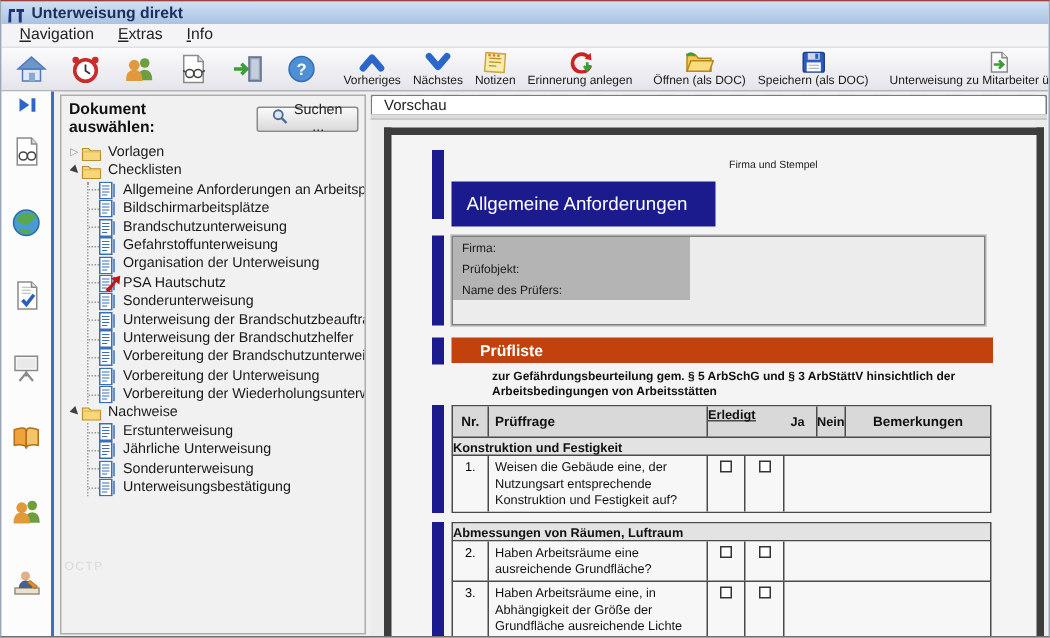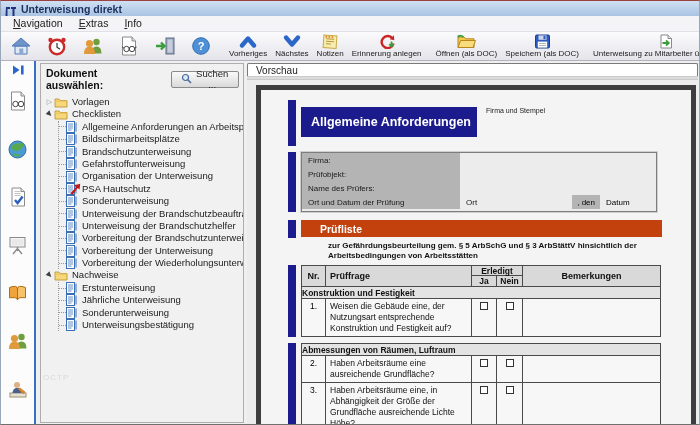--- a/index.html
+++ b/index.html
@@ -68,22 +68,22 @@
   .tab-filler{flex:1;}
   .viewport{position:absolute;left:0;right:0;top:17px;bottom:0;background:#ececec;
     padding:5px 2px 0 9px;overflow:hidden;}
   .page-frame{border:5px solid #3d3d3d;border-bottom:none;background:#f4f4f4;height:120%;
     padding-left:27px;overflow:hidden;}
   .bar{width:8px;background:#1b1b8e;flex:0 0 8px;}
   .block{display:flex;gap:5px;}
   
   .blk-title{margin-top:10px;}
   .blk-title .bar{height:46px;}
-  .banner1{margin-top:7px;width:176px;height:30px;background:#1b1b8e;color:#fff;
-    font-size:12.5px;font-weight:bold;display:flex;align-items:center;padding-left:10px;}
+  .banner1{margin-top:21px;width:176px;height:30px;background:#1b1b8e;color:#fff;
+    font-size:12.5px;font-weight:normal;display:flex;align-items:center;padding-left:10px;}
   .stamp{font-size:7px;color:#222;margin-top:7px;margin-left:4px;}
   
   .blk-form{margin-top:6px;}
   .formbox{width:356px;height:60px;border:1px solid #7d7d7d;background:#ececec;
     box-shadow:0 0 0 1px #cfcfcf;text-align:right;}
   .frow{display:flex;height:14px;}
   .frow.last{height:14px;}
   .flabel{width:158px;background:#b4b4b4;font-size:8px;color:#1a1a1a;
     display:flex;align-items:center;padding-left:6px;}
   .fvalue{flex:1;background:#ececec;font-size:8px;color:#1a1a1a;display:flex;align-items:center;padding-left:6px;}
@@ -95,21 +95,21 @@
   .banner2{width:361px;height:17px;background:#c2410c;color:#fff;font-size:10.5px;
     font-weight:bold;display:flex;align-items:center;padding-left:19px;}
   .intro{margin:3px 0 0 40px;width:348px;font-size:8px;font-weight:bold;color:#111;line-height:9.5px;}
   
   .blk-table{margin-top:5px;}
   .tbl{width:360px;border:1px solid #4a4a4a;background:#f7f7f7;align-self:flex-start;}
   .hrow{display:flex;height:21px;background:#d9d9d9;border-bottom:1px solid #4a4a4a;
     font-size:9px;font-weight:bold;color:#111;}
   .c-nr{flex:0 0 24px;border-right:1px solid #4a4a4a;display:flex;align-items:center;justify-content:center;}
   .c-q{flex:0 0 146px;border-right:1px solid #4a4a4a;display:flex;align-items:center;padding-left:4px;}
-  .c-done{flex:0 0 51px;border-right:1px solid #4a4a4a;display:flex;flex-direction:column;}
+  .c-done{flex:0 0 51px;border-right:1px solid #4a4a4a;display:flex;flex-direction:row;gap:16px;}
   .done-top{height:10px;border-bottom:1px solid #4a4a4a;display:flex;align-items:center;justify-content:center;font-size:8.5px;}
   .done-bot{flex:1;display:flex;}
   .c-ja{flex:0 0 25px;border-right:1px solid #4a4a4a;display:flex;align-items:center;justify-content:center;font-size:8.5px;}
   .c-nein{flex:1;display:flex;align-items:center;justify-content:center;font-size:8.5px;}
   .c-rem{flex:1;display:flex;align-items:center;justify-content:center;}
   .srow{height:12px;background:#e3e3e3;border-bottom:1px solid #4a4a4a;
     font-size:8.5px;font-weight:bold;color:#111;display:flex;align-items:center;padding-left:0;}
   .drow{display:flex;border-bottom:1px solid #4a4a4a;background:#f7f7f7;}
   .drow:last-child{border-bottom:none;}
   .d-nr{flex:0 0 24px;border-right:1px solid #4a4a4a;font-size:8.5px;display:flex;
@@ -586,28 +586,20 @@
               <div class="flabel">Firma:</div>
               <div class="fvalue"></div>
             </div>
             <div class="frow">
               <div class="flabel">Prüfobjekt:</div>
               <div class="fvalue"></div>
             </div>
             <div class="frow">
               <div class="flabel">Name des Prüfers:</div>
               <div class="fvalue"></div>
-            </div>
-            <div class="frow last">
-              <div class="flabel">Ort und Datum der Prüfung</div>
-              <div class="fvalue">
-                  <span>Ort</span>
-                </div>
-              <div class="fchip">, den</div>
-              <div class="fdatum">Datum</div>
             </div>
           </div>
         </div>
 
         <div class="block blk-sec">
           <div class="bar"></div>
           <div class="banner2">Prüfliste</div>
         </div>
 
         <div class="intro">zur Gefährdungsbeurteilung gem. § 5 ArbSchG und § 3 ArbStättV hinsichtlich der Arbeitsbedingungen von Arbeitsstätten</div>

